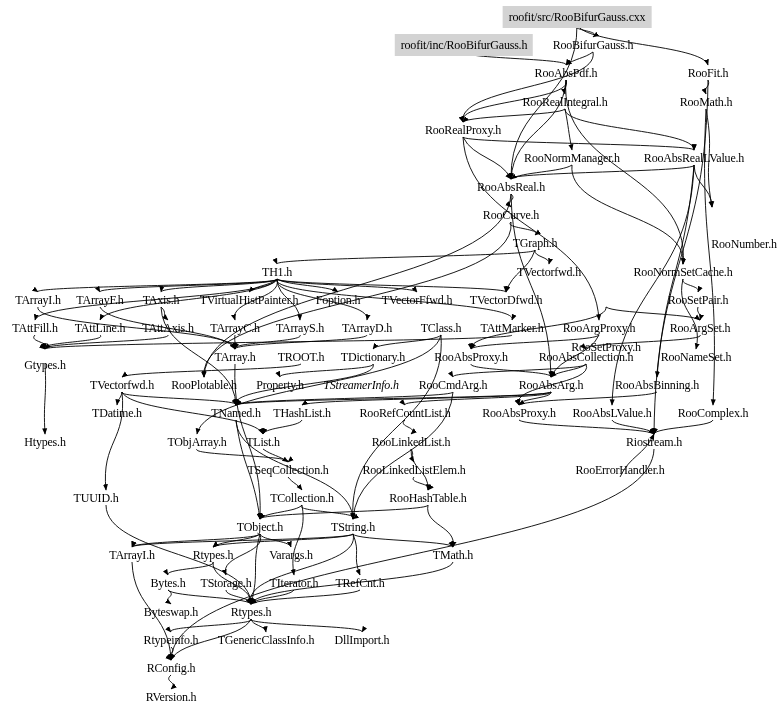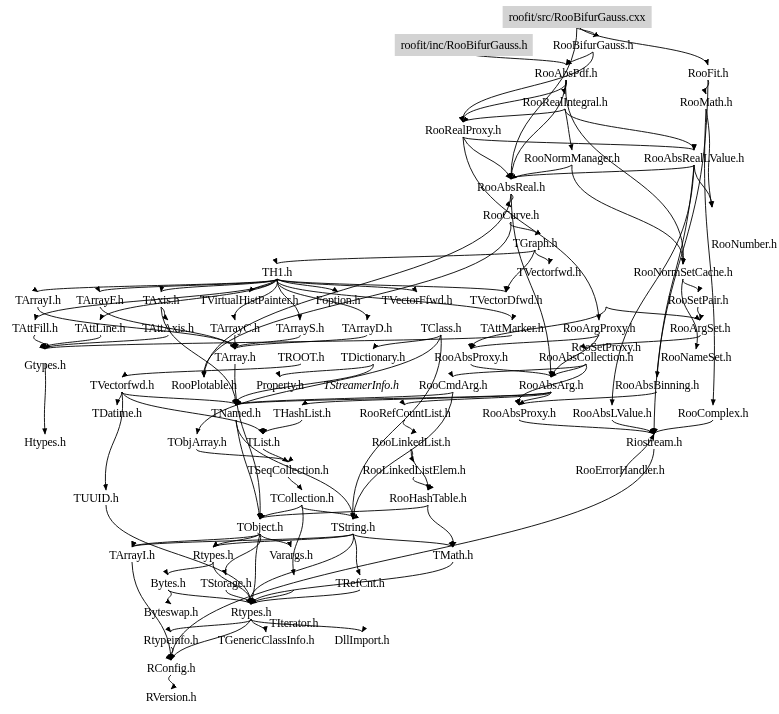--- a/index.html
+++ b/index.html
@@ -224,21 +224,21 @@
     <div class="node" style="left: 302px; top: 498px;">TCollection.h</div>
     <div class="node" style="left: 428px; top: 498px;">RooHashTable.h</div>
     <div class="node" style="left: 260px; top: 527px;">TObject.h</div>
     <div class="node" style="left: 353px; top: 527px;">TString.h</div>
     <div class="node" style="left: 132px; top: 555px;">TArrayI.h</div>
     <div class="node" style="left: 213px; top: 555px;">Rtypes.h</div>
     <div class="node" style="left: 291px; top: 555px;">Varargs.h</div>
     <div class="node" style="left: 453px; top: 555px;">TMath.h</div>
     <div class="node" style="left: 168px; top: 583px;">Bytes.h</div>
     <div class="node" style="left: 226px; top: 583px;">TStorage.h</div>
-    <div class="node" style="left: 294px; top: 583px; margin-top: 40px;">TIterator.h</div>
+    <div class="node" style="left: 294px; top: 583px;">TIterator.h</div>
     <div class="node" style="left: 360px; top: 583px;">TRefCnt.h</div>
     <div class="node" style="left: 171px; top: 612px;">Byteswap.h</div>
     <div class="node" style="left: 251px; top: 612px;">Rtypes.h</div>
     <div class="node" style="left: 171px; top: 640px;">Rtypeinfo.h</div>
     <div class="node" style="left: 266px; top: 640px;">TGenericClassInfo.h</div>
     <div class="node" style="left: 362px; top: 640px;">DllImport.h</div>
     <div class="node" style="left: 171px; top: 668px;">RConfig.h</div>
     <div class="node" style="left: 171px; top: 697px;">RVersion.h</div>
   </div>
 

